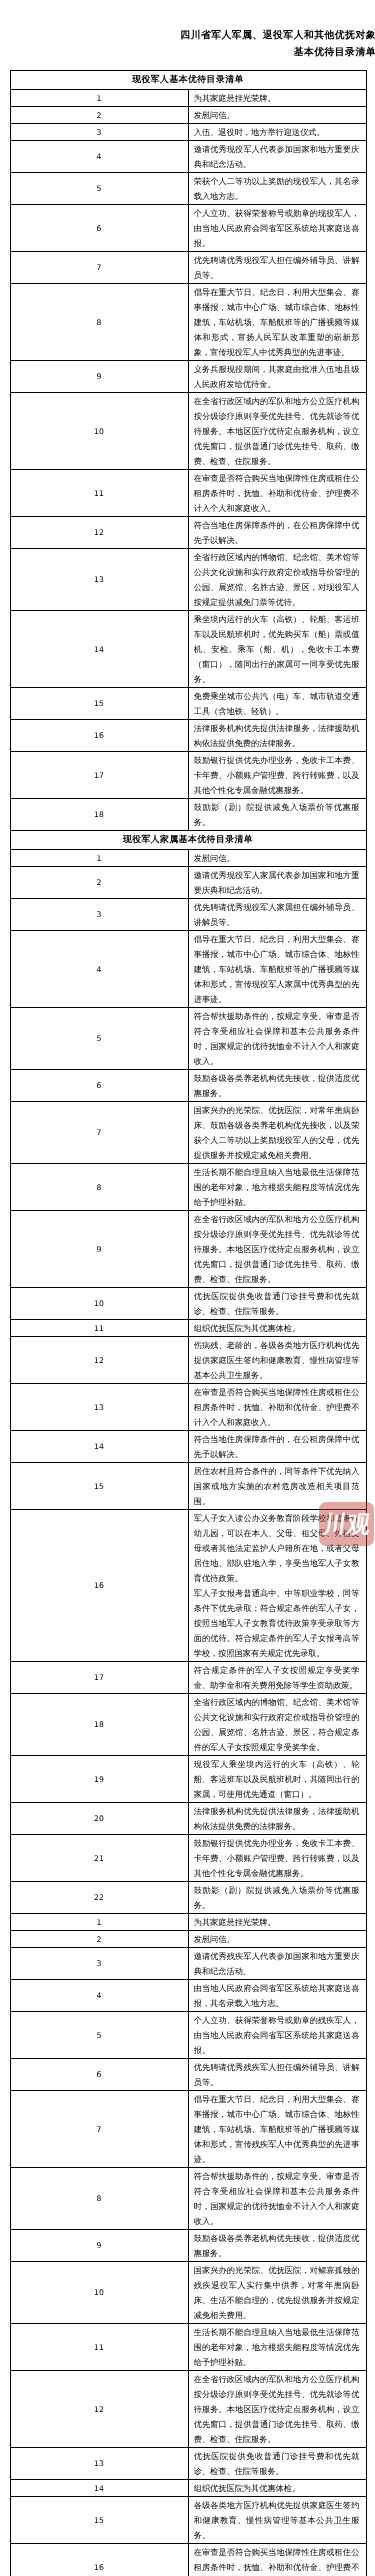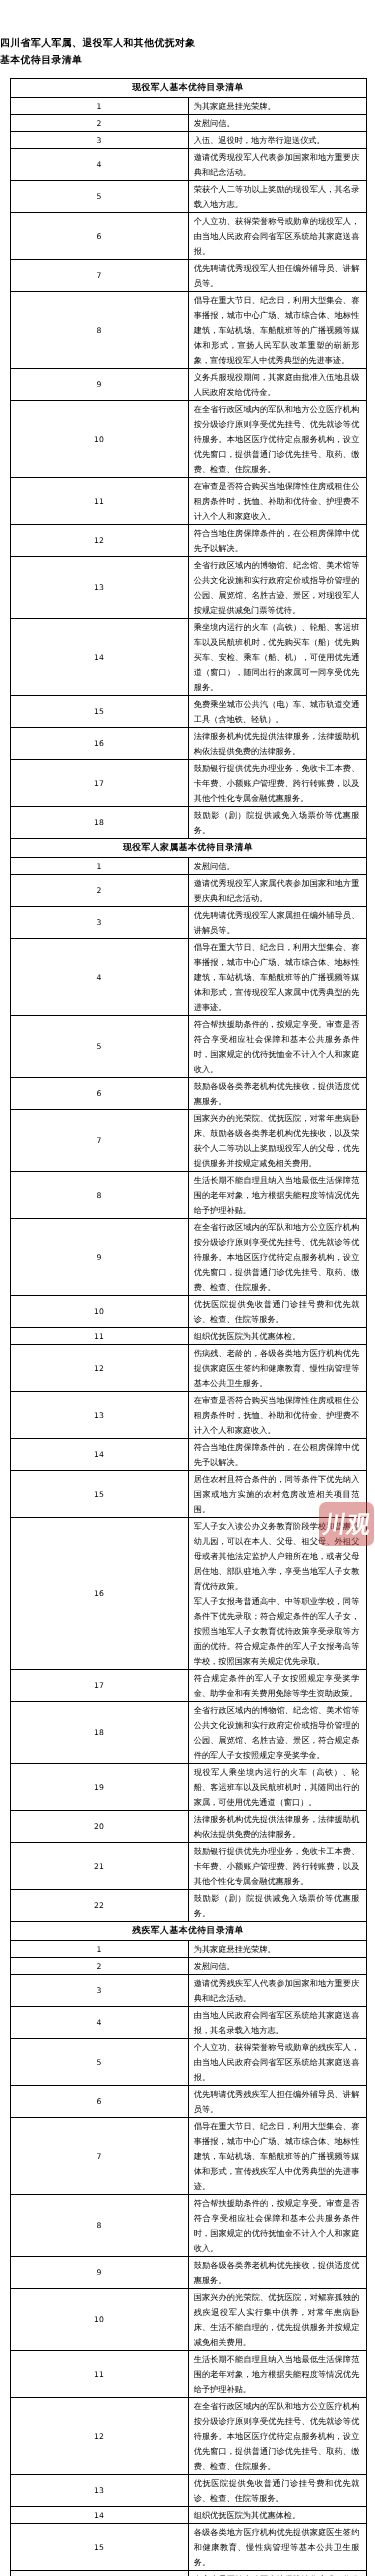--- a/index.html
+++ b/index.html
@@ -5,22 +5,22 @@
   html,body { margin:0; padding:0; background:#ffffff; }
   .page {
     position:relative;
     width:376px;
     min-height:3045px;
     background:#ffffff;
     color:#000;
     font-family:"DejaVu Sans","Liberation Sans",sans-serif;
   }
   .doc-title {
-    padding-top:34px;
-    text-align:left;
+    padding-top:26px;
+    text-align:right;
     font-weight:bold;
     font-size:9.8px;
     line-height:17px;
     letter-spacing:0.5px;
   }
   table.catalog {
     width:357px;
     margin:10.3px auto 0 auto;
     border-collapse:collapse;
     table-layout:fixed;
@@ -134,21 +134,21 @@
         <tr>
           <td class="num">12</td>
           <td class="txt">符合当地住房保障条件的，在公租房保障中优先予以解决。</td>
         </tr>
         <tr>
           <td class="num">13</td>
           <td class="txt">全省行政区域内的博物馆、纪念馆、美术馆等公共文化设施和实行政府定价或指导价管理的公园、展览馆、名胜古迹、景区，对现役军人按规定提供减免门票等优待。</td>
         </tr>
         <tr>
           <td class="num">14</td>
-          <td class="txt">乘坐境内运行的火车（高铁）、轮船、客运班车以及民航班机时，优先购买车（船）优先购买车、安检、乘车（船、机），可使用优先通道（窗口），随同出行的家属可一同享受优先服务。</td>
+          <td class="txt">乘坐境内运行的火车（高铁）、轮船、客运班车以及民航班机时，优先购买车（船）票或值机、安检、乘车（船、机），免收卡工本费（窗口），随同出行的家属可一同享受优先服务。</td>
         </tr>
         <tr>
           <td class="num">15</td>
           <td class="txt">免费乘坐城市公共汽（电）车、城市轨道交通工具（含地铁、轻轨）。</td>
         </tr>
         <tr>
           <td class="num">16</td>
           <td class="txt">法律服务机构优先提供法律服务，法律援助机构依法提供免费的法律服务。</td>
         </tr>
         <tr>
@@ -245,23 +245,20 @@
         </tr>
         <tr>
           <td class="num">21</td>
           <td class="txt">鼓励银行提供优先办理业务，免收卡工本费、卡年费、小额账户管理费、跨行转账费，以及其他个性化专属金融优惠服务。</td>
         </tr>
         <tr>
           <td class="num">22</td>
           <td class="txt">鼓励影（剧）院提供减免入场票价等优惠服务。</td>
         </tr>
         <tr>
-          <th class="section" colspan="2">残疾军人基本优待目录清单</th>
-        </tr>
-        <tr>
           <td class="num">1</td>
           <td class="txt">为其家庭悬挂光荣牌。</td>
         </tr>
         <tr>
           <td class="num">2</td>
           <td class="txt">发慰问信。</td>
         </tr>
         <tr>
           <td class="num">3</td>
           <td class="txt">邀请优秀残疾军人代表参加国家和地方重要庆典和纪念活动。</td>

